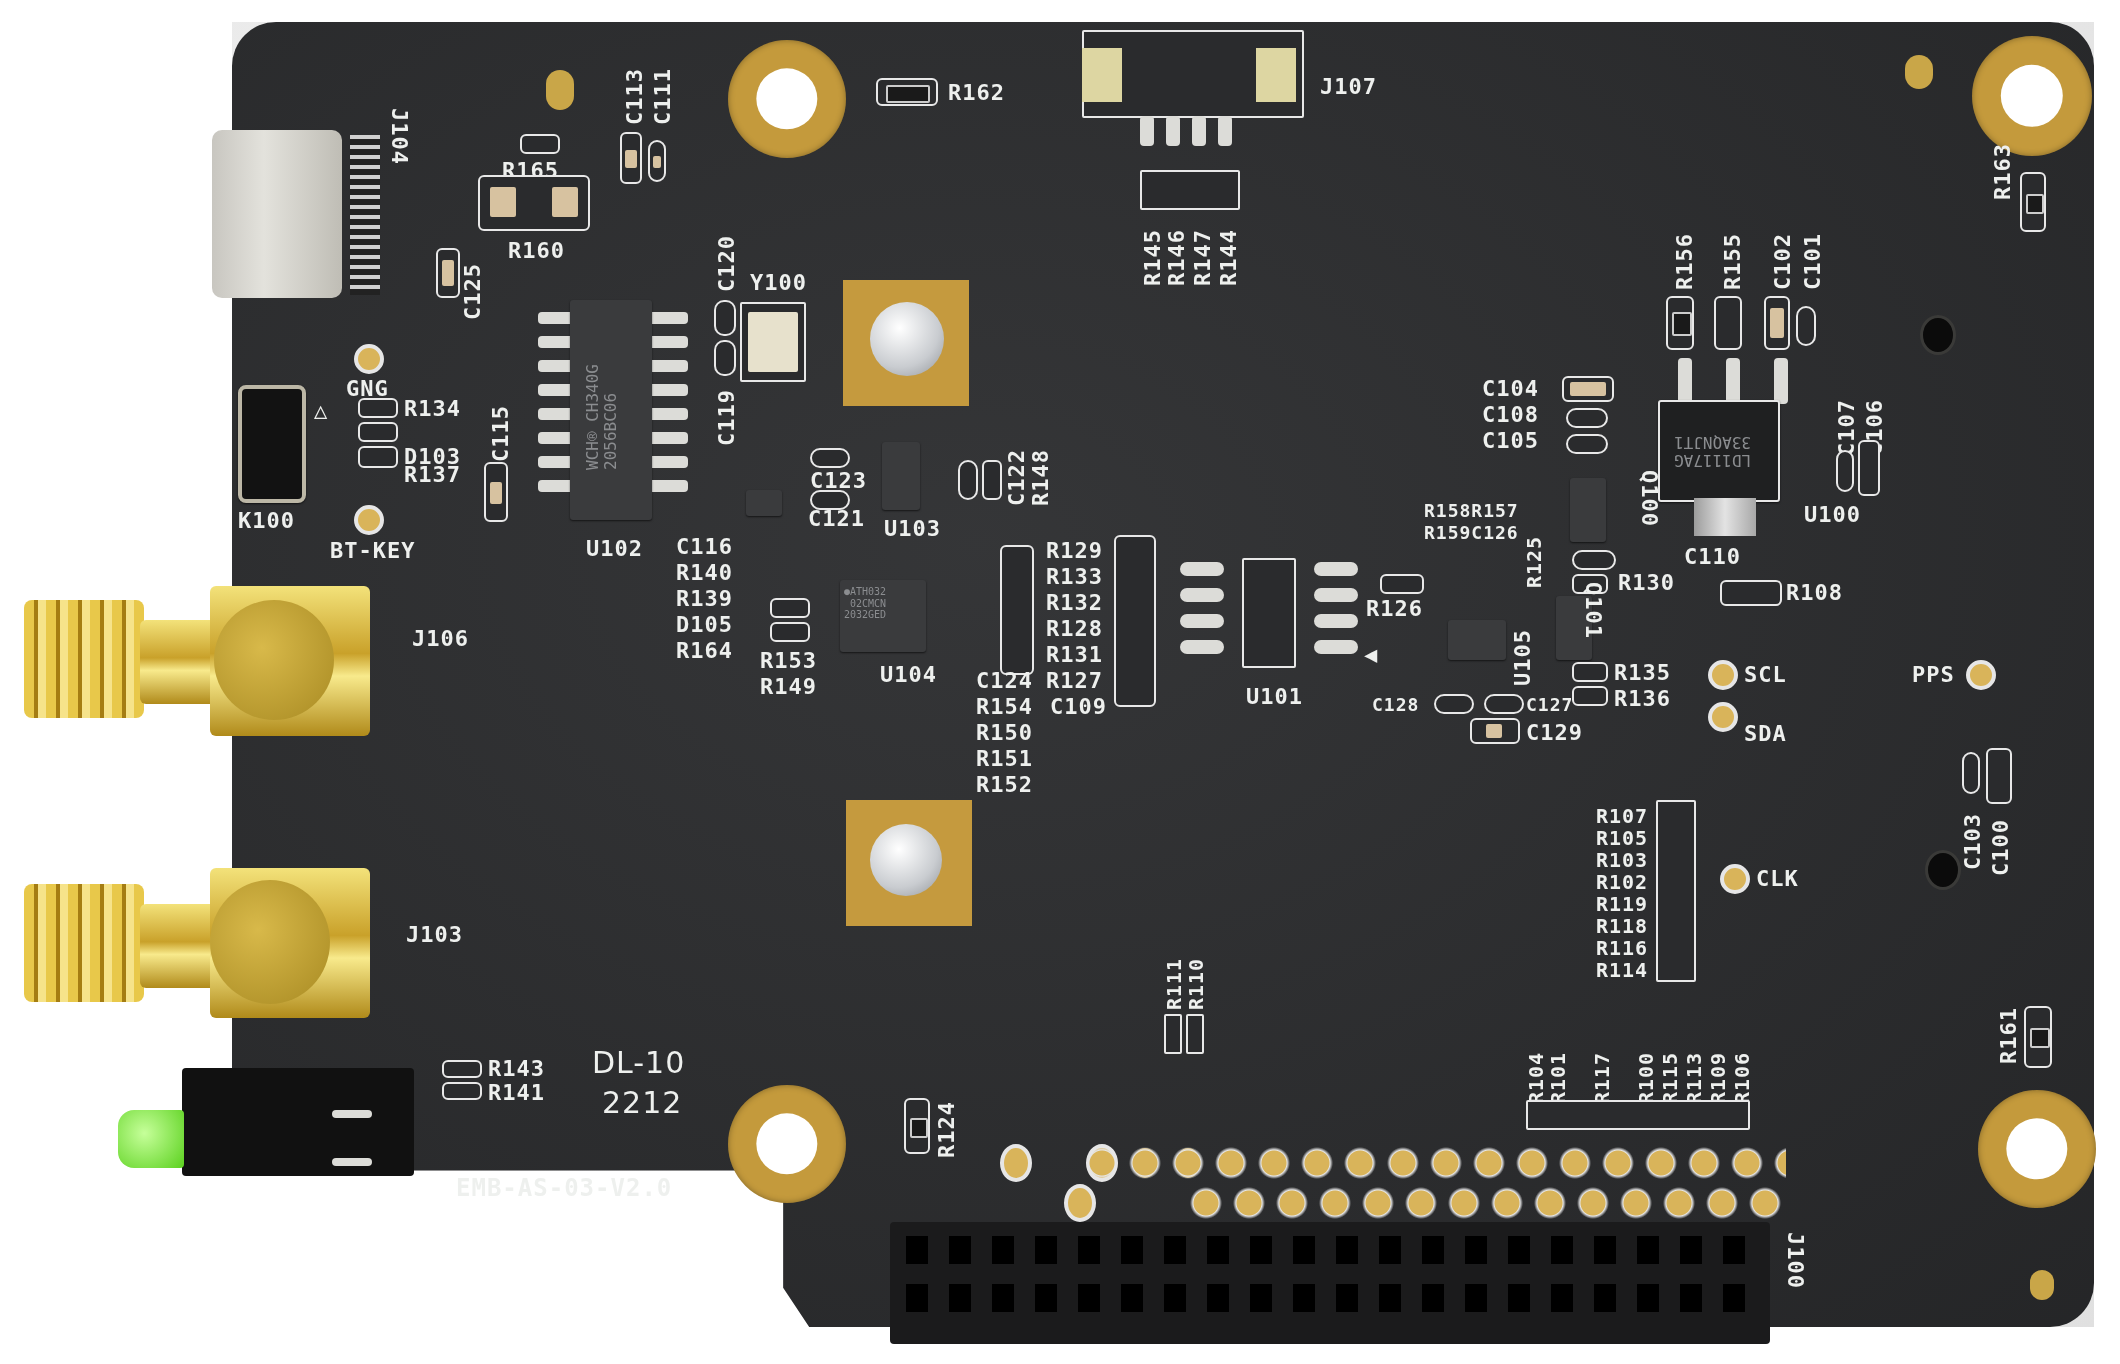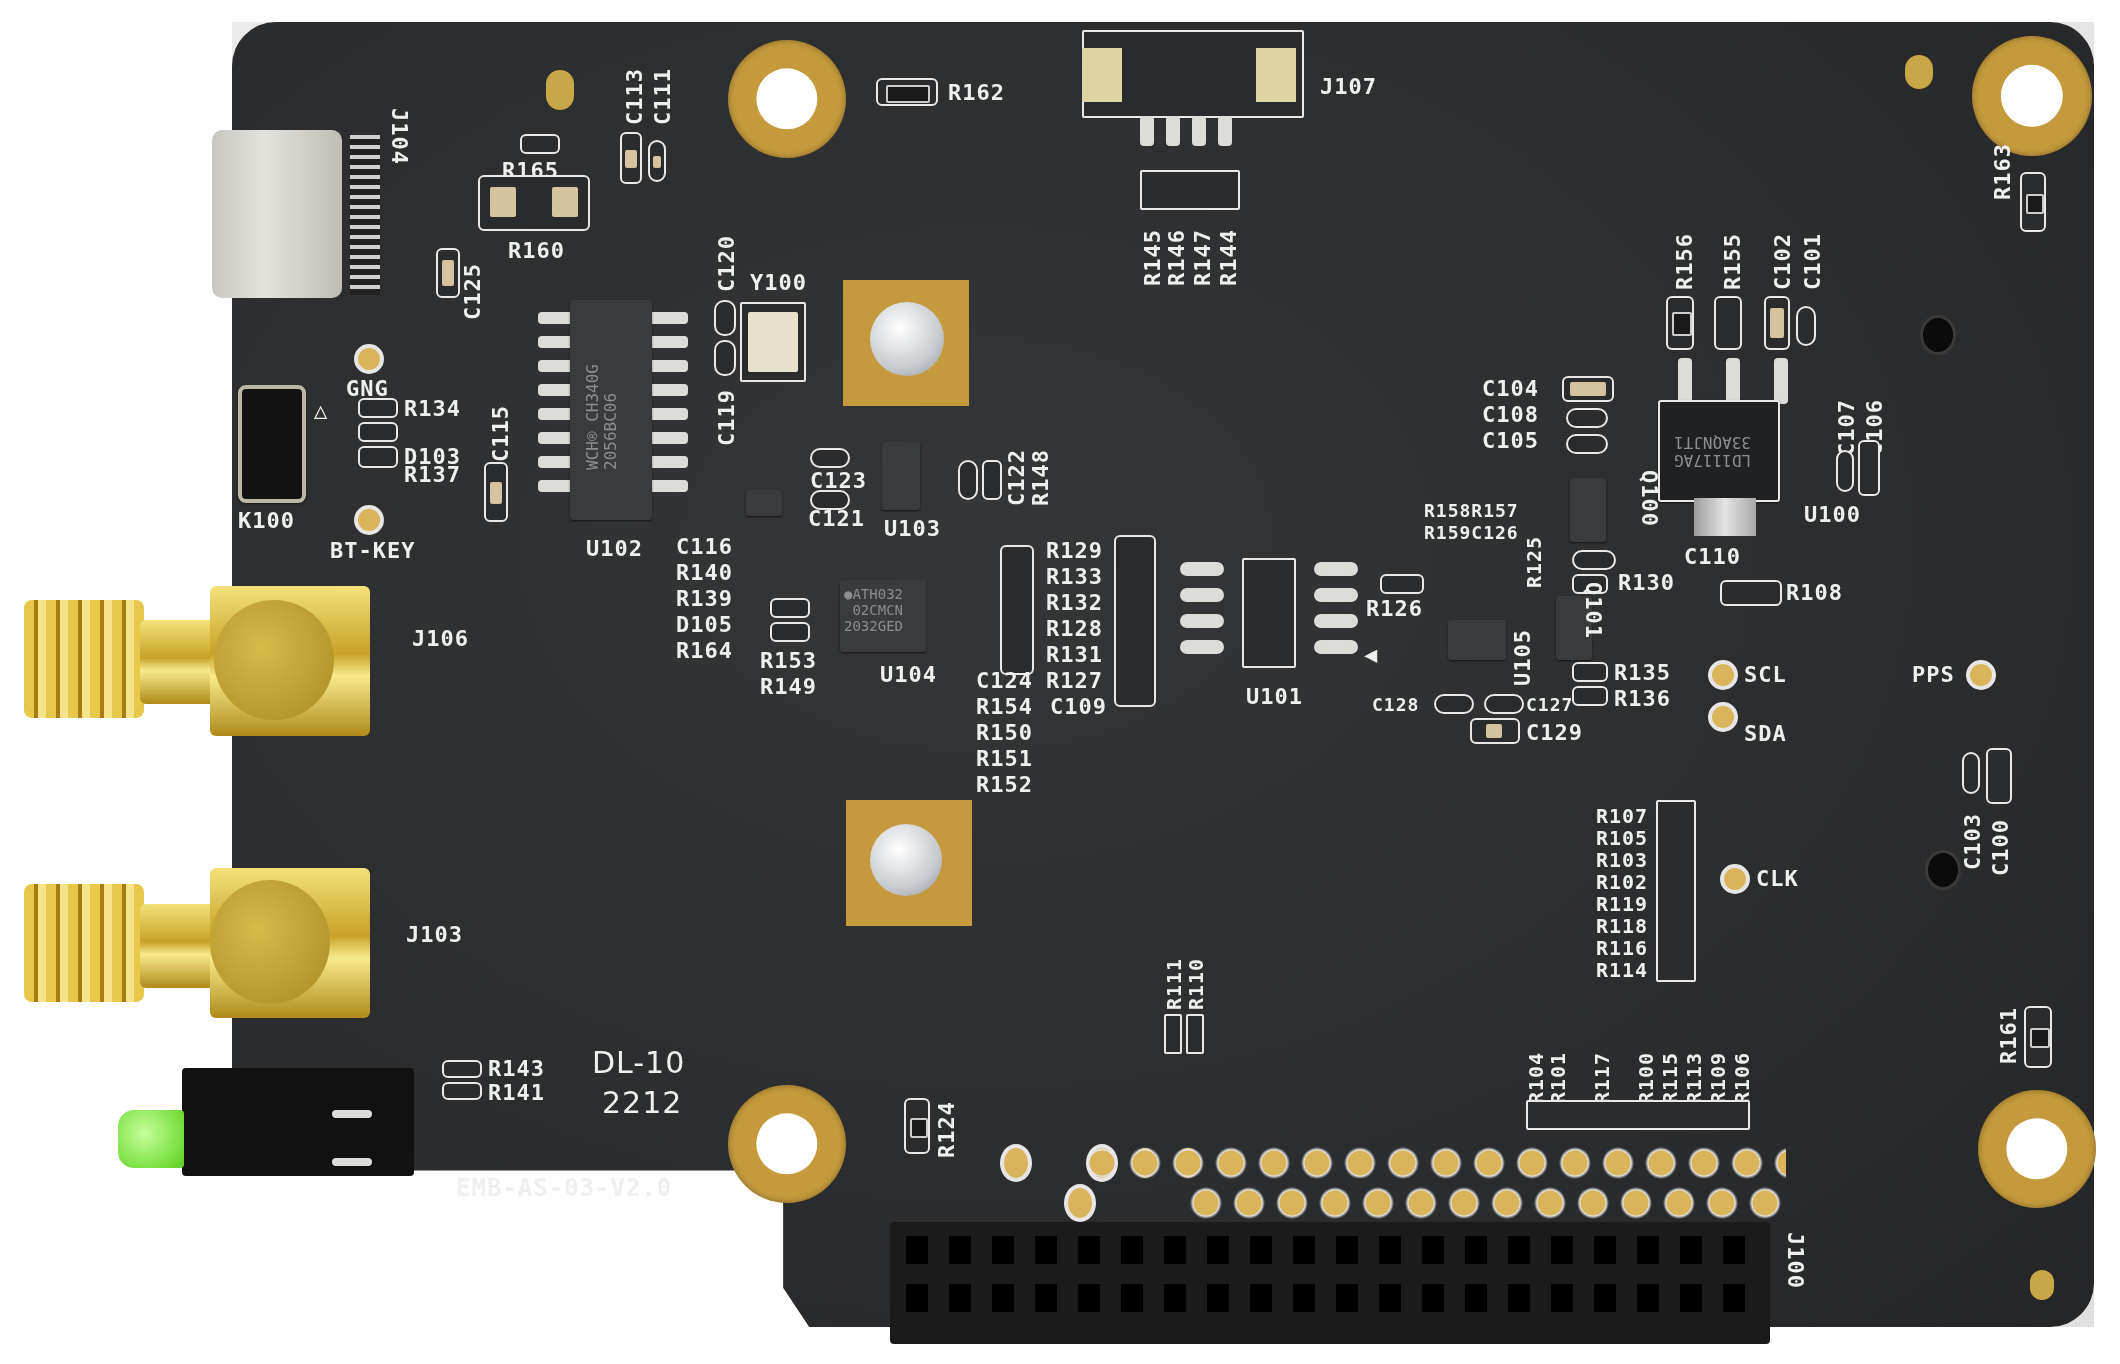--- a/index.html
+++ b/index.html
@@ -131,21 +131,21 @@
 <div class="silk" style="left:810px;top:470px;text-align:right;">C123</div>
 <div class="silk" style="left:808px;top:508px;">C121</div>
 <div class="chip" style="left:882px;top:442px;width:38px;height:68px;"></div>
 <div class="silk" style="left:884px;top:518px;">U103</div>
 <div class="smd" style="left:958px;top:460px;width:20px;height:40px;border-radius:10px;"></div>
 <div class="smd" style="left:982px;top:460px;width:20px;height:40px;"></div>
 <div class="silk v" style="left:1006px;top:506px;">C122</div>
 <div class="silk v" style="left:1030px;top:506px;">R148</div>
 
 <div class="chip" style="left:840px;top:580px;width:86px;height:72px;">
-    <span class="mark" style="left:4px;top:6px;font-size:14px;">●ATH032
+    <span class="mark" style="left:4px;top:6px;font-size:10px;">●ATH032
  02CMCN
 2032GED</span>
   </div>
 <div class="silk" style="left:880px;top:664px;">U104</div>
 <div class="smd" style="left:770px;top:598px;width:40px;height:20px;"></div>
 <div class="smd" style="left:770px;top:622px;width:40px;height:20px;"></div>
 <div class="silk" style="left:760px;top:650px;">R153</div>
 <div class="silk" style="left:760px;top:676px;">R149</div>
 
 <div class="smd" style="left:1000px;top:545px;width:34px;height:130px;"></div>

